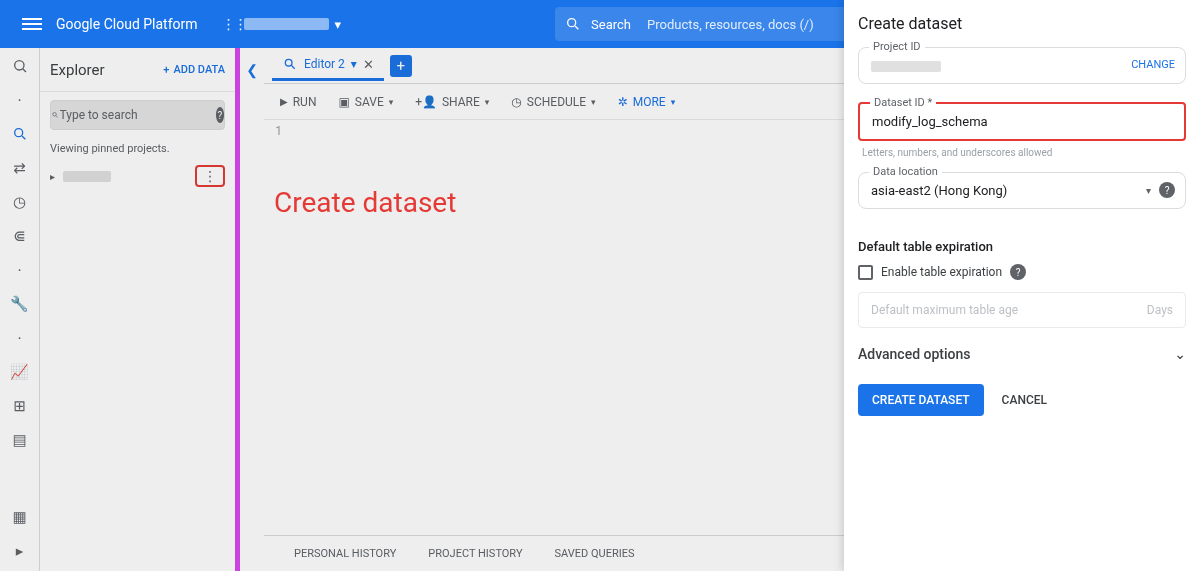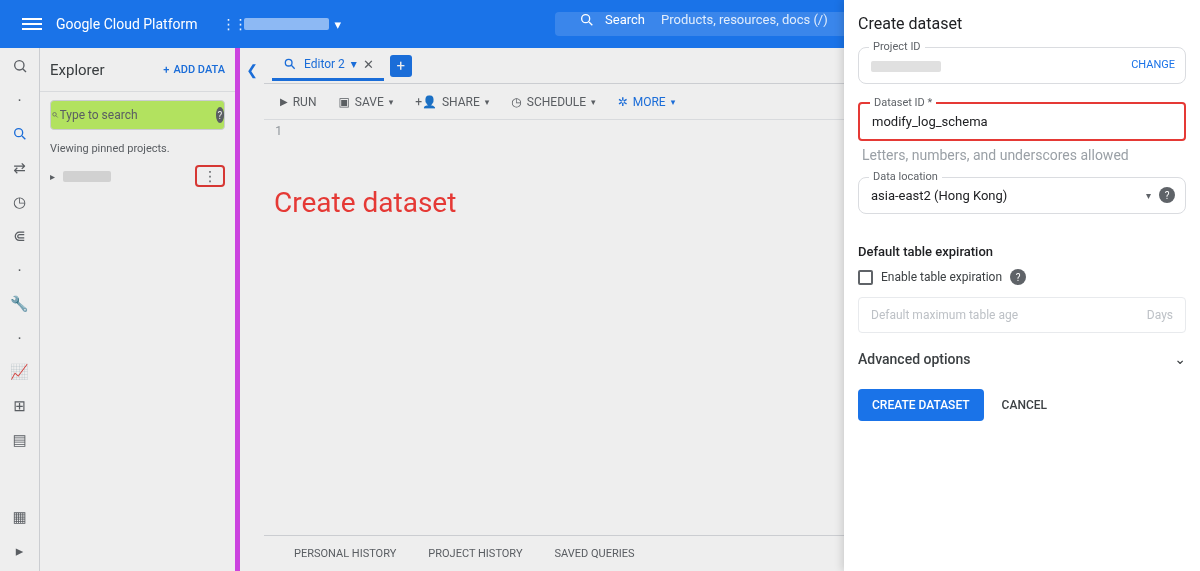--- a/index.html
+++ b/index.html
@@ -5,34 +5,34 @@
 *{box-sizing:border-box;margin:0;padding:0;font-family:"Google Sans",Roboto,Arial,sans-serif}
 body{width:1200px;height:571px;overflow:hidden;background:#fff;position:relative;font-size:13px;color:#3c4043}
 .topbar{height:48px;background:#1a73e8;color:#fff;display:flex;align-items:center;padding:0 8px}
 .burger{width:24px;height:24px;display:flex;flex-direction:column;justify-content:space-around;padding:4px 2px;margin:0 12px;cursor:pointer}
 .burger span{height:2px;background:#fff}
 .brand{font-size:14px;margin-right:16px}
 .pchip{display:flex;align-items:center;gap:6px;padding:4px 8px;border-radius:4px;cursor:pointer}
 .pchip .dots{width:16px;height:16px;position:relative}
 .pchip .dots::before{content:"⋮⋮";letter-spacing:-2px;font-size:14px;color:#fff;opacity:.9}
 .pchip .bar{width:85px;height:12px;background:rgba(255,255,255,.5);border-radius:2px}
-.searchwrap{margin-left:206px;display:flex;align-items:flex-start;background:rgba(255,255,255,.14);border-radius:4px;height:24px;width:390px;padding:0 24px;color:#fff}
+.searchwrap{margin-left:206px;display:flex;align-items:center;background:rgba(255,255,255,.14);border-radius:4px;height:34px;width:390px;padding:0 10px;color:#fff}
 .searchwrap input{background:none;border:none;outline:none;color:#fff;font-size:13px;margin-left:10px;flex:1}
 .searchwrap input::placeholder{color:rgba(255,255,255,.85)}
 .main{display:flex;height:calc(100% - 48px);position:relative}
 .rail{width:40px;background:#fff;border-right:1px solid #dadce0;display:flex;flex-direction:column;align-items:center;padding-top:8px;gap:14px}
 .rail .ic{width:20px;height:20px;display:flex;align-items:center;justify-content:center;color:#5f6368;font-size:15px;cursor:pointer}
 .rail .dot3{font-size:16px}
 .rail .sp{flex:1}
 .explorer{width:200px;border-right:5px solid #d946ef;background:#fff;display:flex;flex-direction:column}
 .ehead{height:44px;display:flex;align-items:center;justify-content:space-between;padding:0 10px;border-bottom:1px solid #e8eaed}
 .ehead .t{font-size:15px;color:#3c4043}
 .addd{color:#1a73e8;font-size:11px;font-weight:500;display:flex;align-items:center;gap:4px;cursor:pointer}
 .srow{padding:8px 10px}
-.sbox{display:flex;align-items:center;border:1px solid #dadce0;border-radius:4px;height:30px;background:#bef264;padding:0 0}
+.sbox{display:flex;align-items:center;border:1px solid #dadce0;border-radius:4px;height:30px;background:#e5e5e5;padding:0 0}
 .sbox input{border:none;background:none;outline:none;flex:1;font-size:12px;color:#5f6368}
 .sbox input::placeholder{color:#5f6368}
 .qm{width:16px;height:16px;border-radius:50%;background:#5f6368;color:#fff;font-size:10px;display:flex;align-items:center;justify-content:center}
 .vp{font-size:11px;color:#5f6368;padding:4px 10px 6px}
 .prow{display:flex;align-items:center;padding:2px 10px;height:30px}
 .prow .ar{color:#5f6368;font-size:10px;margin-right:8px}
 .prow .pl{width:48px;height:11px;background:#e0e0e0;border-radius:2px}
 .prow .fl{flex:1}
 .kebab{width:30px;height:22px;border:2px solid #e53935;border-radius:4px;display:flex;align-items:center;justify-content:center;color:#5f6368;font-size:14px;cursor:pointer}
 .coll{width:24px;display:flex;justify-content:center;padding-top:14px;color:#1a73e8;font-size:14px;cursor:pointer}
@@ -51,21 +51,21 @@
 .overlay{position:absolute;left:0;top:0;right:356px;bottom:0;background:rgba(32,33,36,.08);pointer-events:none}
 .panel{position:absolute;right:0;top:0;width:356px;height:100%;background:#fff;box-shadow:-2px 0 8px rgba(0,0,0,.15);padding:14px 14px 0;display:flex;flex-direction:column}
 .ptitle{font-size:16px;color:#202124;margin-bottom:14px}
 .fld{position:relative;border:1px solid #dadce0;border-radius:8px;margin-bottom:4px}
 .fld.hl{border:2px solid #e53935;border-radius:4px}
 .fld .lg{position:absolute;top:-8px;left:10px;font-size:11px;background:#fff;padding:0 4px;color:#5f6368}
 .fld .val{padding:10px 12px;font-size:13px;color:#202124;width:100%;border:none;outline:none;background:none}
 .fld .chg{position:absolute;right:10px;top:10px;color:#1a73e8;font-size:11px;font-weight:400;cursor:pointer}
 .fld .dd{position:absolute;right:34px;top:12px;color:#5f6368;font-size:10px}
 .fld .hq{position:absolute;right:10px;top:9px}
-.help{font-size:14px;color:#9aa0a6;margin:2px 0 14px 4px}
+.help{font-size:10px;color:#9aa0a6;margin:2px 0 14px 4px}
 .sec{font-size:13px;font-weight:500;color:#202124;margin:8px 0 10px}
 .chk{display:flex;align-items:center;gap:8px;font-size:12px;color:#3c4043;margin-bottom:12px}
 .chk .bx{width:15px;height:15px;border:2px solid #5f6368;border-radius:2px}
 .dis{border:1px solid #e8eaed;border-radius:4px;padding:10px 12px;display:flex;justify-content:space-between;color:#bdc1c6;font-size:12px;margin-bottom:18px}
 .adv{display:flex;justify-content:space-between;align-items:center;font-size:14px;font-weight:500;cursor:pointer;margin-bottom:22px}
 .acts{display:flex;gap:18px;align-items:center}
 .btnP{background:#1a73e8;color:#fff;border:none;padding:9px 14px;border-radius:4px;font-size:12px;font-weight:500;cursor:pointer}
 .btnT{background:none;border:none;color:#3c4043;font-size:12px;font-weight:500;cursor:pointer}
 .redact{display:inline-block;width:70px;height:11px;background:#e0e0e0;border-radius:2px;vertical-align:middle}
 svg{width:16px;height:16px}

